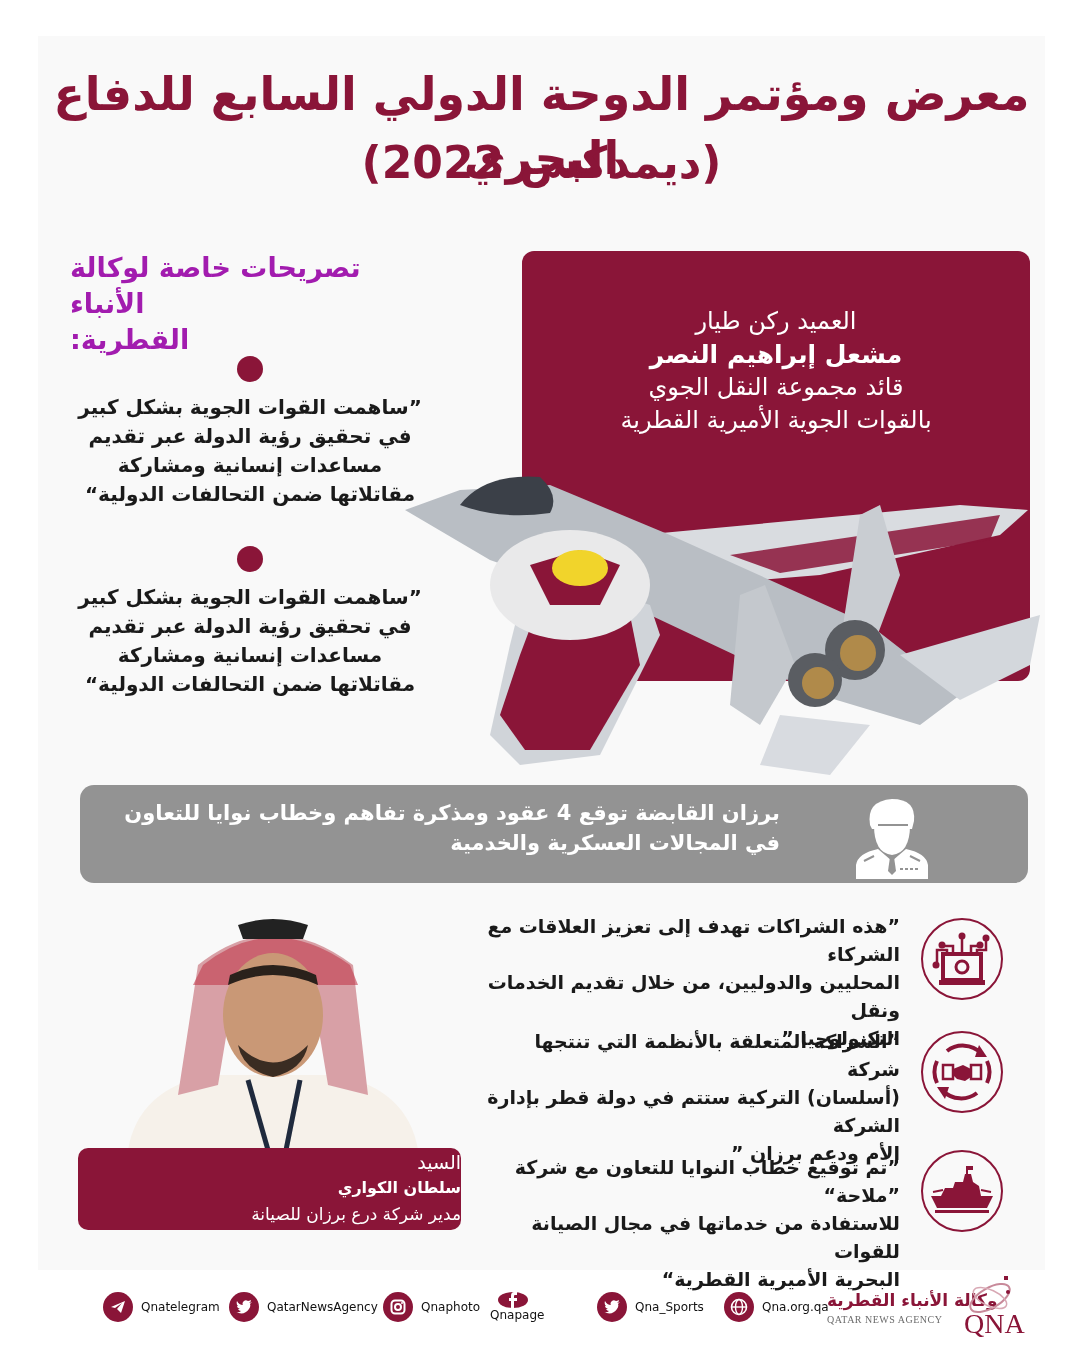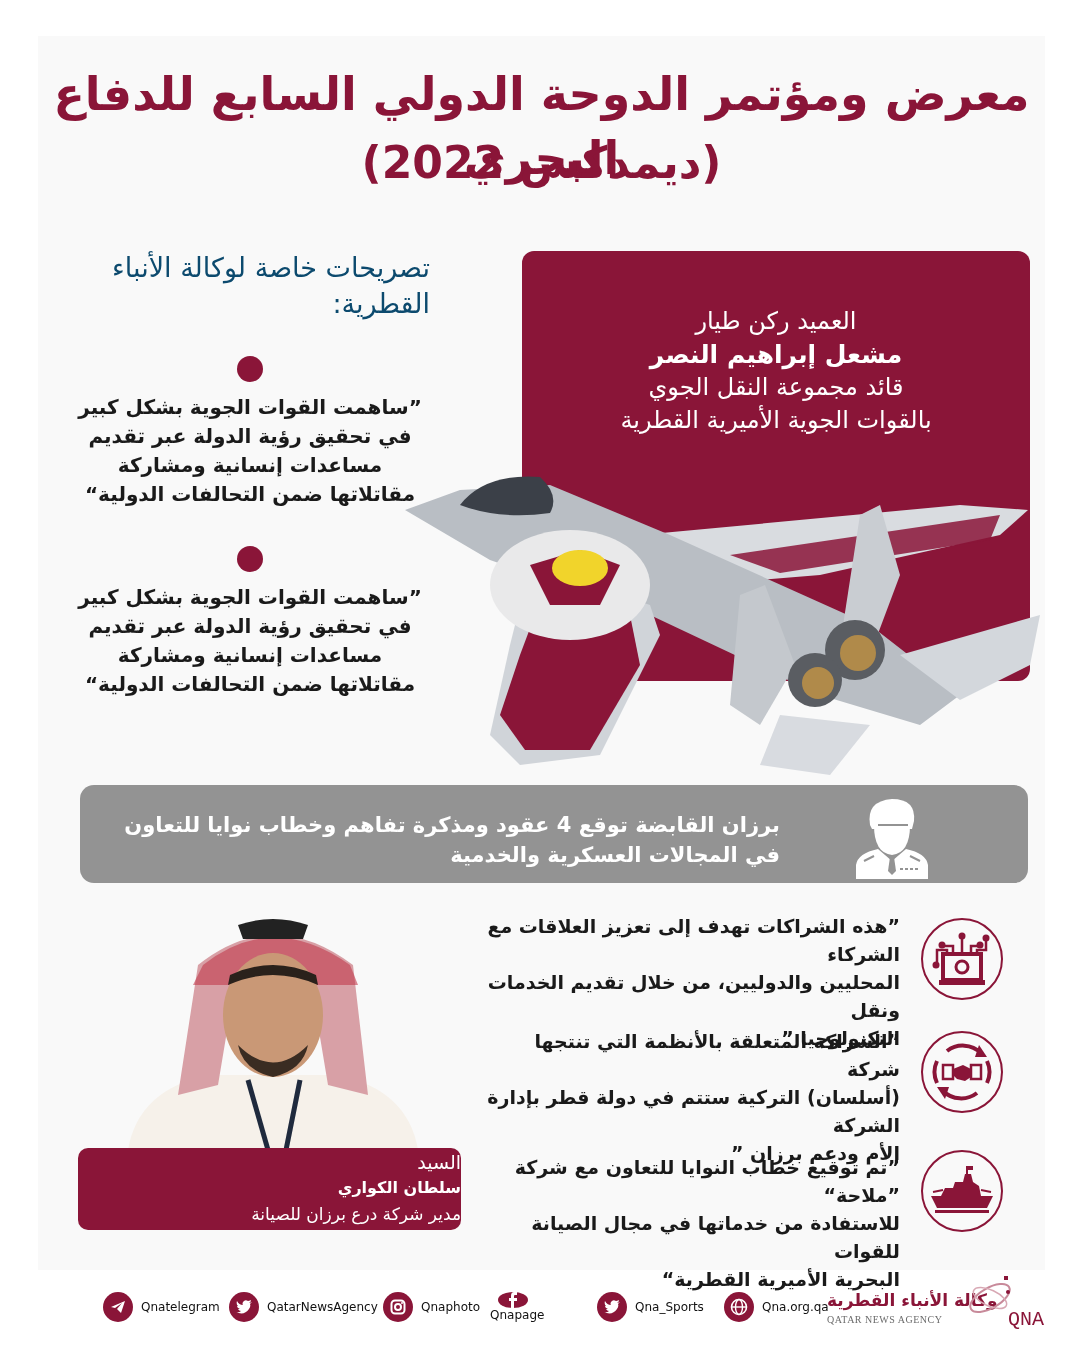--- a/index.html
+++ b/index.html
@@ -5,49 +5,49 @@
   * { box-sizing: border-box; margin: 0; padding: 0; }
   html, body { width: 1080px; height: 1350px; background: #ffffff; overflow: hidden; }
   body { font-family: "DejaVu Sans", sans-serif; position: relative; }
 
   .panel { position: absolute; left: 38px; top: 36px; width: 1007px; height: 1234px; background: #f9f9f9; }
 
   .title { position: absolute; left: 38px; width: 1007px; text-align: center; color: #8a1538; font-weight: bold; direction: rtl; }
   .title.l1 { top: 62px; font-size: 46px; line-height: 64px; }
   .title.l2 { top: 132px; font-size: 44px; line-height: 62px; }
 
-  .statements-title { position: absolute; left: 70px; top: 250px; width: 360px; text-align: right; color: #0c4a6e; font-weight: normal; font-size: 27px; line-height: 36px; direction: rtl; }
+  .statements-title { position: absolute; left: 70px; top: 250px; width: 360px; text-align: left; color: #a21caf; font-weight: bold; font-size: 27px; line-height: 36px; direction: rtl; }
 
   .dot { position: absolute; width: 26px; height: 26px; border-radius: 50%; background: #8a1538; }
   .quote { position: absolute; left: 60px; width: 380px; text-align: center; font-size: 20px; line-height: 29px; color: #1a1a1a; direction: rtl; font-weight: 700; }
 
   .maroon-card { position: absolute; left: 522px; top: 251px; width: 508px; height: 430px; background: #8a1538; border-radius: 12px; }
   .officer { position: absolute; left: 522px; top: 305px; width: 508px; text-align: center; color: #ffffff; direction: rtl; font-size: 24px; line-height: 33px; }
   .officer .name { font-weight: bold; font-size: 25px; }
 
   .jet { position: absolute; left: 400px; top: 465px; width: 640px; height: 310px; }
 
   .gray-banner { position: absolute; left: 80px; top: 785px; width: 948px; height: 98px; background: #939393; border-radius: 14px; }
-  .banner-text { position: absolute; left: 120px; top: 798px; width: 660px; text-align: right; direction: rtl; color: #ffffff; font-size: 21px; line-height: 30px; font-weight: 600; margin-top: 12px; }
+  .banner-text { position: absolute; left: 120px; top: 798px; width: 660px; text-align: right; direction: rtl; color: #ffffff; font-size: 21px; line-height: 30px; font-weight: 600; }
   .soldier { position: absolute; left: 852px; top: 795px; width: 80px; height: 84px; }
 
   .photo { position: absolute; left: 88px; top: 905px; width: 370px; height: 245px; }
   .name-card { position: absolute; left: 78px; top: 1148px; width: 383px; height: 82px; background: #8a1538; border-radius: 10px; text-align: right; color: #fff; direction: rtl; }
   .name-card .honor { font-size: 19px; line-height: 24px; margin-top: 2px; }
   .name-card .pname { font-size: 16px; line-height: 28px; font-weight: bold; }
   .name-card .role { font-size: 17px; line-height: 24px; }
 
   .point { position: absolute; left: 480px; width: 420px; text-align: right; direction: rtl; font-size: 19px; line-height: 28px; color: #1a1a1a; font-weight: 600; }
   .ring { position: absolute; left: 921px; width: 82px; height: 82px; border: 2px solid #8a1538; border-radius: 50%; background: #f9f9f9; }
   .ring svg { position: absolute; left: 0; top: 0; }
   .social { position: absolute; top: 1292px; display: flex; align-items: center; height: 30px; font-family: "DejaVu Sans", sans-serif; font-size: 12px; color: #111; }
   .social .circ { width: 30px; height: 30px; border-radius: 50%; background: #8a1538; display: flex; align-items: center; justify-content: center; margin-right: 8px; }
   .logo-ar { position: absolute; left: 827px; top: 1290px; color: #8a1538; font-size: 17px; font-weight: bold; direction: rtl; }
   .logo-en { position: absolute; left: 827px; top: 1314px; color: #6b6b6b; font-family: "Liberation Serif", serif; font-size: 10px; letter-spacing: 0.5px; }
-  .logo-qna { position: absolute; left: 964px; top: 1308px; color: #8a1538; font-family: Liberation Mono, monospace; font-size: 20px; margin-left: 44px; }
+  .logo-qna { position: absolute; left: 964px; top: 1308px; color: #8a1538; font-family: Liberation Serif, serif; font-size: 28px; }
   .logo-orbit { position: absolute; left: 960px; top: 1270px; width: 60px; height: 50px; }
 </style>
 </head>
 <body>
 
 <div class="panel"></div>
 
 <div class="title l1">معرض ومؤتمر الدوحة الدولي السابع للدفاع البحري</div>
 <div class="title l2">(ديمدكس 2022)</div>
 

